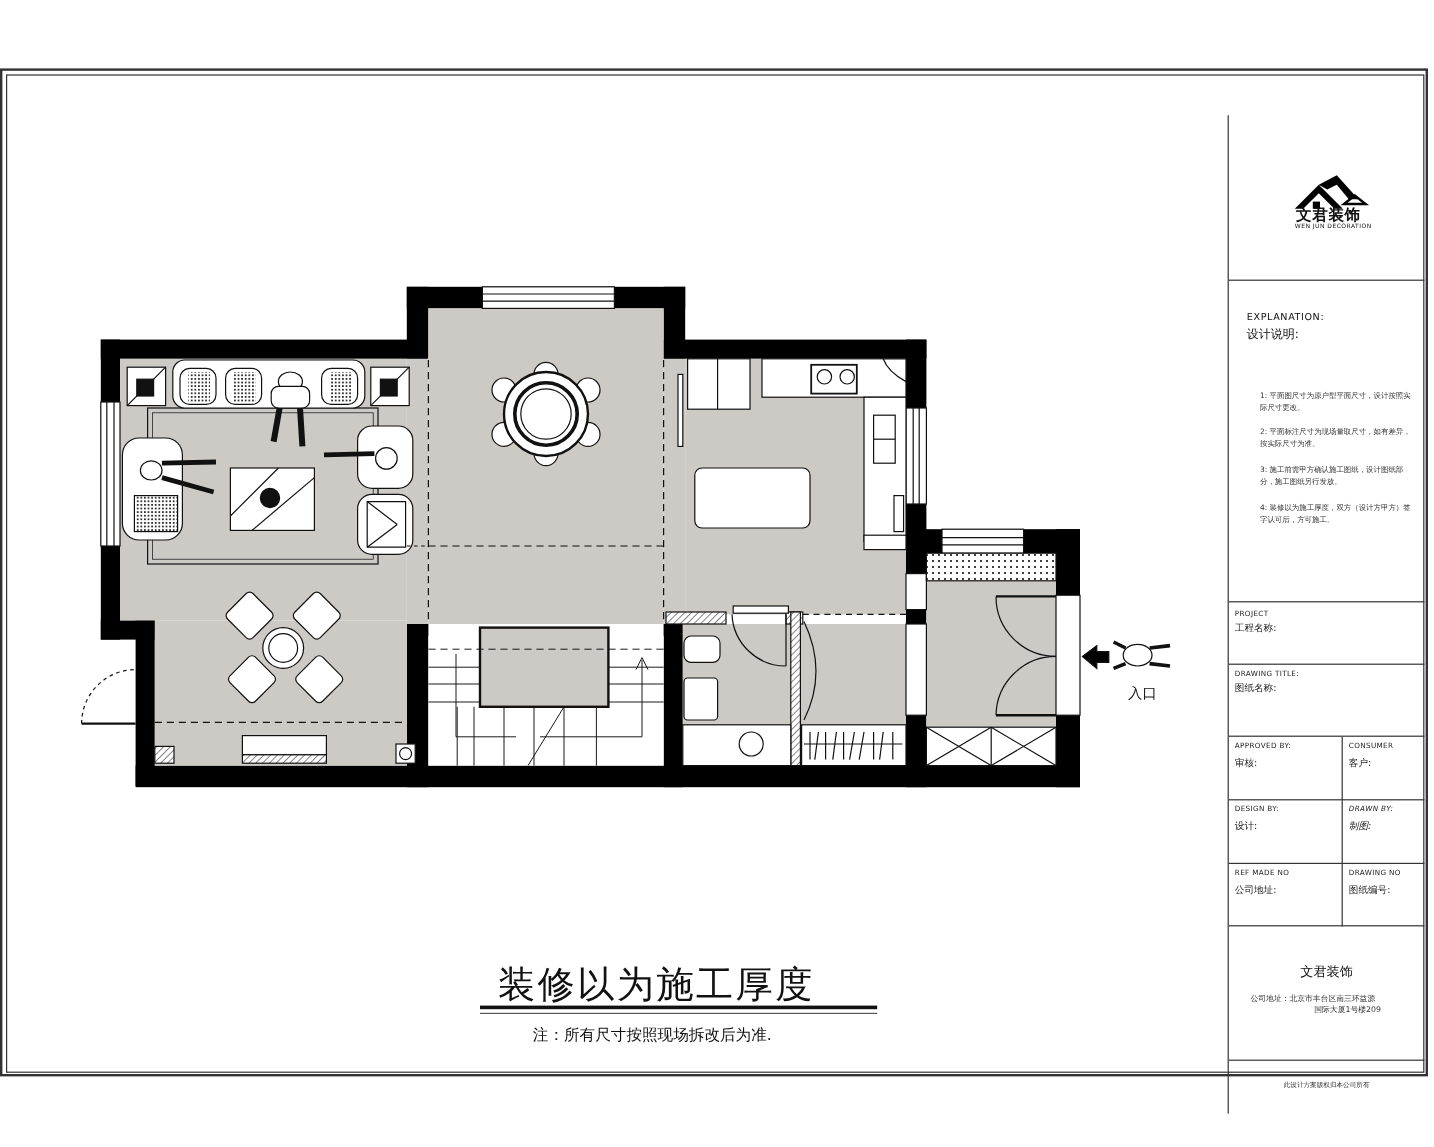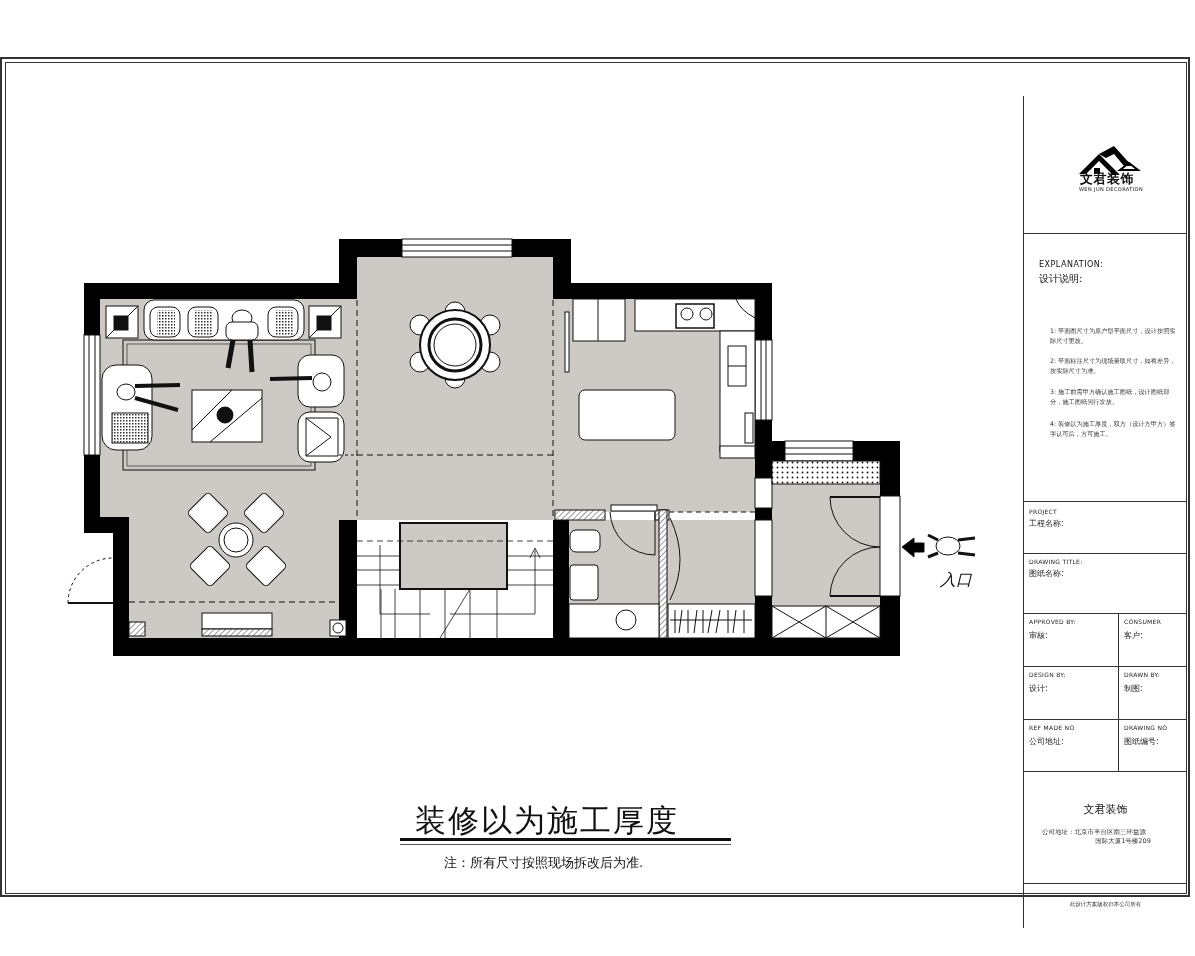--- a/index.html
+++ b/index.html
@@ -19,21 +19,21 @@
   .lbl-en { font-size:6px; letter-spacing:0.3px; color:#222; position:absolute; }
   .lbl-cn { font-size:8px; color:#222; position:absolute; }
   .logo-wrap { position:absolute; left:50px; top:38px; width:70px; height:60px; }
   .logo-name { position:absolute; left:56px; top:74px; font-size:13px; font-weight:bold; letter-spacing:0.5px; color:#111; }
   .logo-sub { position:absolute; left:55px; top:90px; font-size:5px; letter-spacing:0.4px; color:#111; }
   .note { position:absolute; left:26px; font-size:6.2px; line-height:10px; width:130px; color:#333; }
   .drawing-title { position:absolute; left:415px; top:800px; font-size:31px; letter-spacing:2px; color:#111; }
   .title-rule-thick { position:absolute; left:400px; top:838px; width:331px; height:3px; background:#111; }
   .title-rule-thin { position:absolute; left:400px; top:844px; width:331px; height:1px; background:#555; }
   .drawing-note { position:absolute; left:444px; top:854px; font-size:13px; color:#111; }
-  .entry-label { position:absolute; left:940px; top:570px; font-size:16px;font-style:italic; }
+  .entry-label { position:absolute; left:940px; top:570px; font-size:12px; }
   svg.plan { position:absolute; left:0; top:0; }
 </style>
 </head>
 <body>
 
 <div class="frame-outer"></div>
 <div class="frame-inner"></div>
 
 <svg class="plan" width="1023" height="956" viewBox="0 0 1023 956">
   <defs>
@@ -329,21 +329,21 @@
       <div class="lbl-cn" style="left:5px;top:16px;">审核:</div>
     </div>
     <div class="cell" style="left:95px;top:0;width:68px;height:53px;border-bottom:1.2px solid #333;">
       <div class="lbl-en" style="left:5px;top:4px;">CONSUMER</div>
       <div class="lbl-cn" style="left:5px;top:16px;">客户:</div>
     </div>
     <div class="cell" style="left:0;top:53px;width:95px;height:53px;border-right:1.2px solid #333;border-bottom:1.2px solid #333;">
       <div class="lbl-en" style="left:5px;top:4px;">DESIGN BY:</div>
       <div class="lbl-cn" style="left:5px;top:16px;">设计:</div>
     </div>
-    <div class="cell" style="left:95px;top:53px;width:68px;height:53px;border-bottom:1.2px solid #333;">
+    <div class="cell" style="left:95px;top:53px;width:68px;height:53px;border-bottom:1.2px solid #333;font-style:italic;">
       <div class="lbl-en" style="left:5px;top:4px;">DRAWN BY:</div>
       <div class="lbl-cn" style="left:5px;top:16px;">制图:</div>
     </div>
     <div class="cell" style="left:0;top:106px;width:95px;height:52px;border-right:1.2px solid #333;">
       <div class="lbl-en" style="left:5px;top:4px;">REF MADE NO</div>
       <div class="lbl-cn" style="left:5px;top:16px;">公司地址:</div>
     </div>
     <div class="cell" style="left:95px;top:106px;width:68px;height:52px;text-align:right;">
       <div class="lbl-en" style="left:5px;top:4px;">DRAWING NO</div>
       <div class="lbl-cn" style="left:5px;top:16px;">图纸编号:</div>

